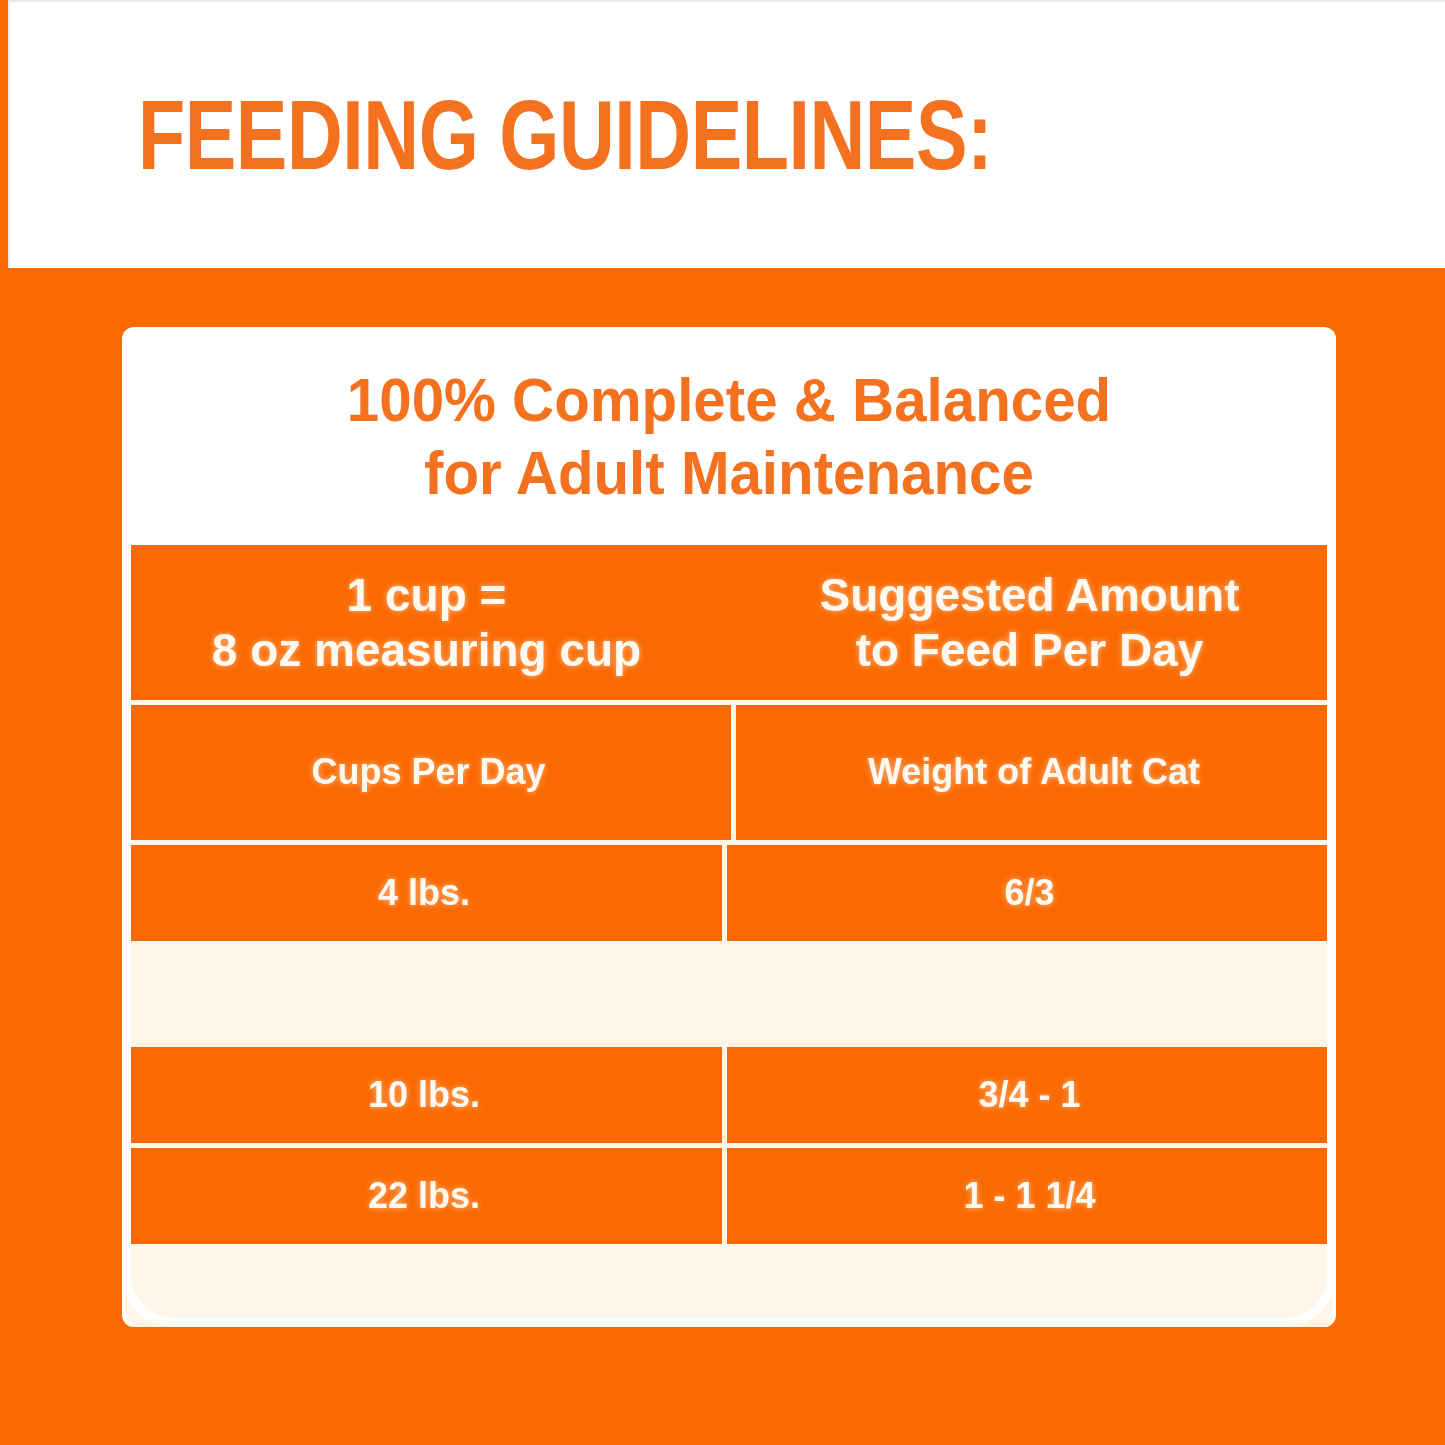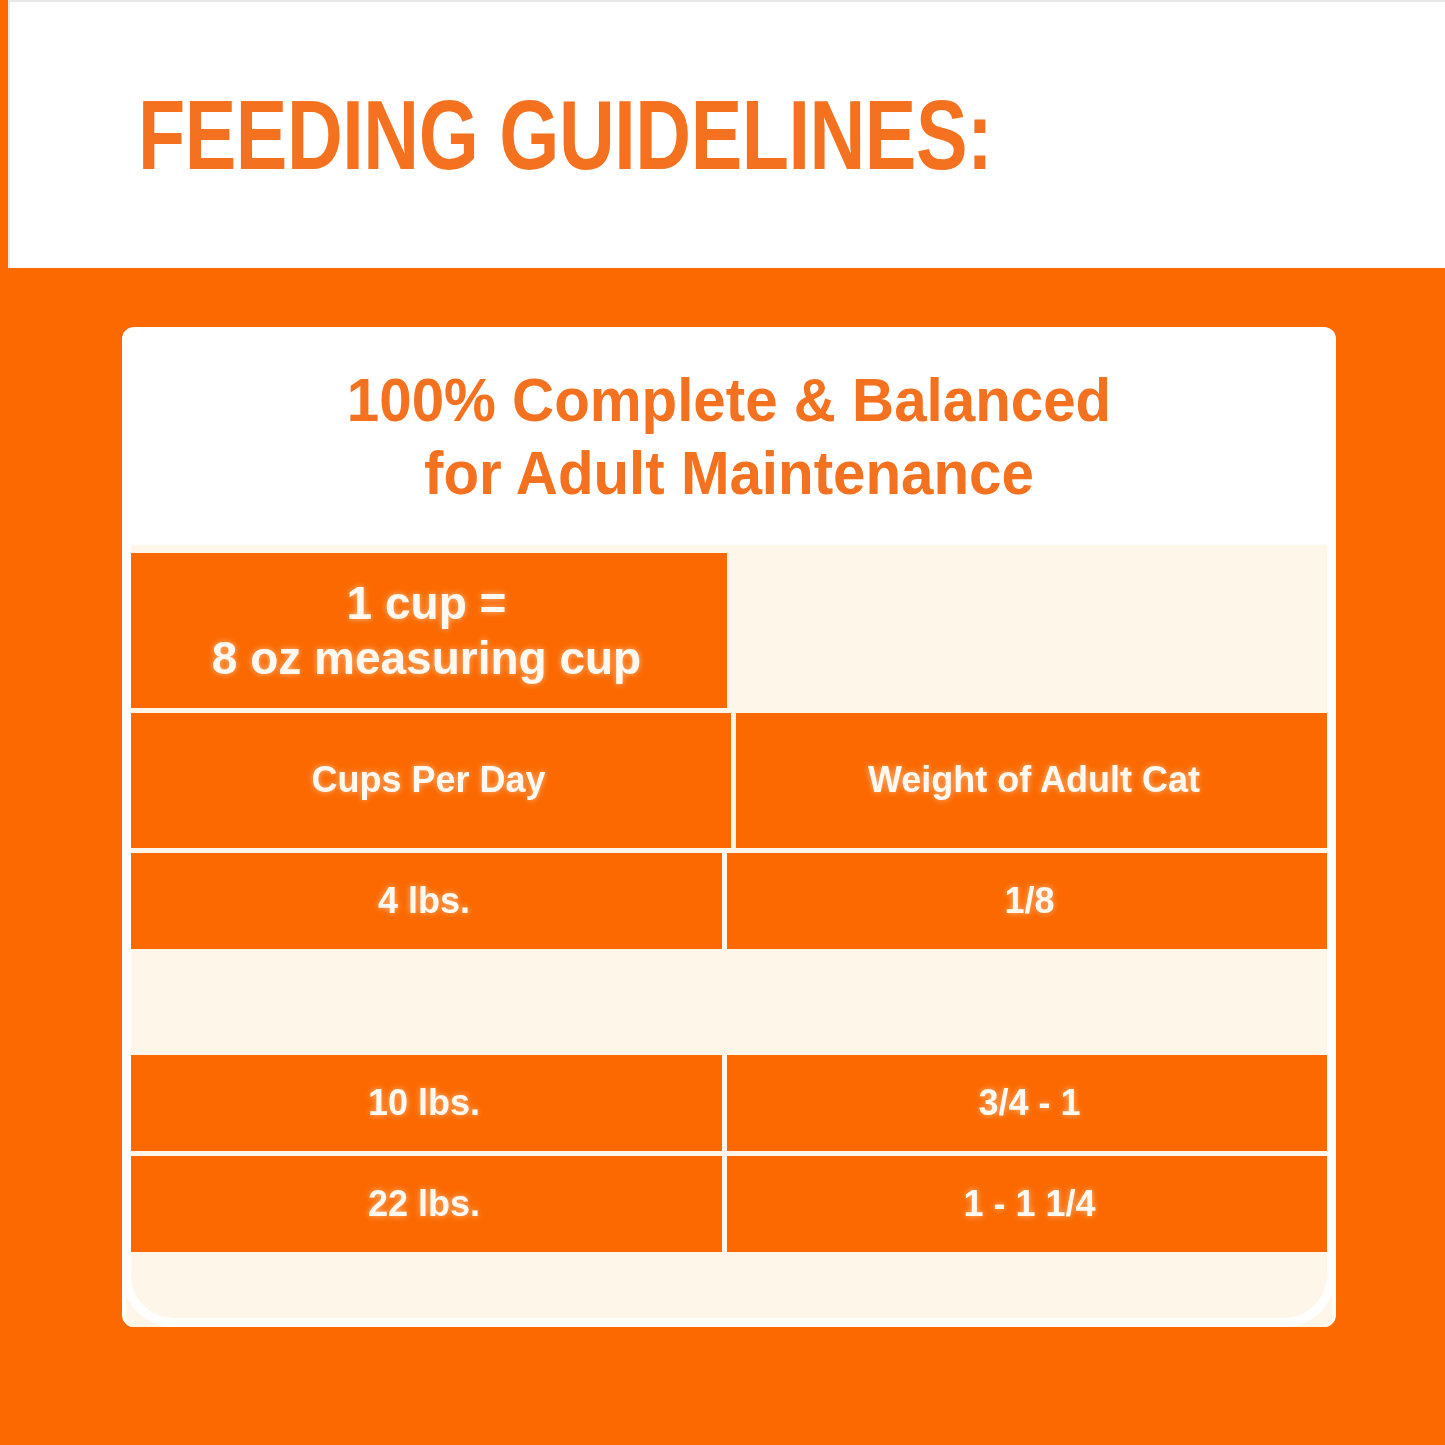--- a/index.html
+++ b/index.html
@@ -91,21 +91,21 @@
     gap: 5px;
     padding: 0;
   }
 
   .trow {
     display: flex;
     gap: 5px;
     width: 100%;
   }
 
-  .trow.header-row  { height: 155px; margin-top: 8px; }
+  .trow.header-row  { height: 155px; }
   .trow.subhead-row { height: 135px; }
   .trow.data-row    { height: 96px; }
 
   .cell {
     background: #FB6900;
     display: flex;
     align-items: center;
     justify-content: center;
     text-align: center;
     color: #FFF9F1;
@@ -154,30 +154,32 @@
   <div class="card">
 
     <div class="card-heading">100% Complete &amp; Balanced
 for Adult Maintenance</div>
 
     <div class="table">
 
       <div class="trow header-row">
         <div class="cell col-left">1 cup =
 8 oz measuring cup</div>
+        <div class="cell col-right">Suggested Amount
+to Feed Per Day</div>
       </div>
 
       <div class="trow subhead-row">
         <div class="cell col-right">Cups Per Day</div>
         <div class="cell col-left">Weight of Adult Cat</div>
       </div>
 
       <div class="trow data-row">
         <div class="cell col-left">4 lbs.</div>
-        <div class="cell col-right">1/8</div>
+        <div class="cell col-right">6/3</div>
       </div>
 
       <div class="trow data-row">
       </div>
 
 
       <div class="trow data-row">
         <div class="cell col-left">10 lbs.</div>
         <div class="cell col-right">3/4 - 1</div>
       </div>

